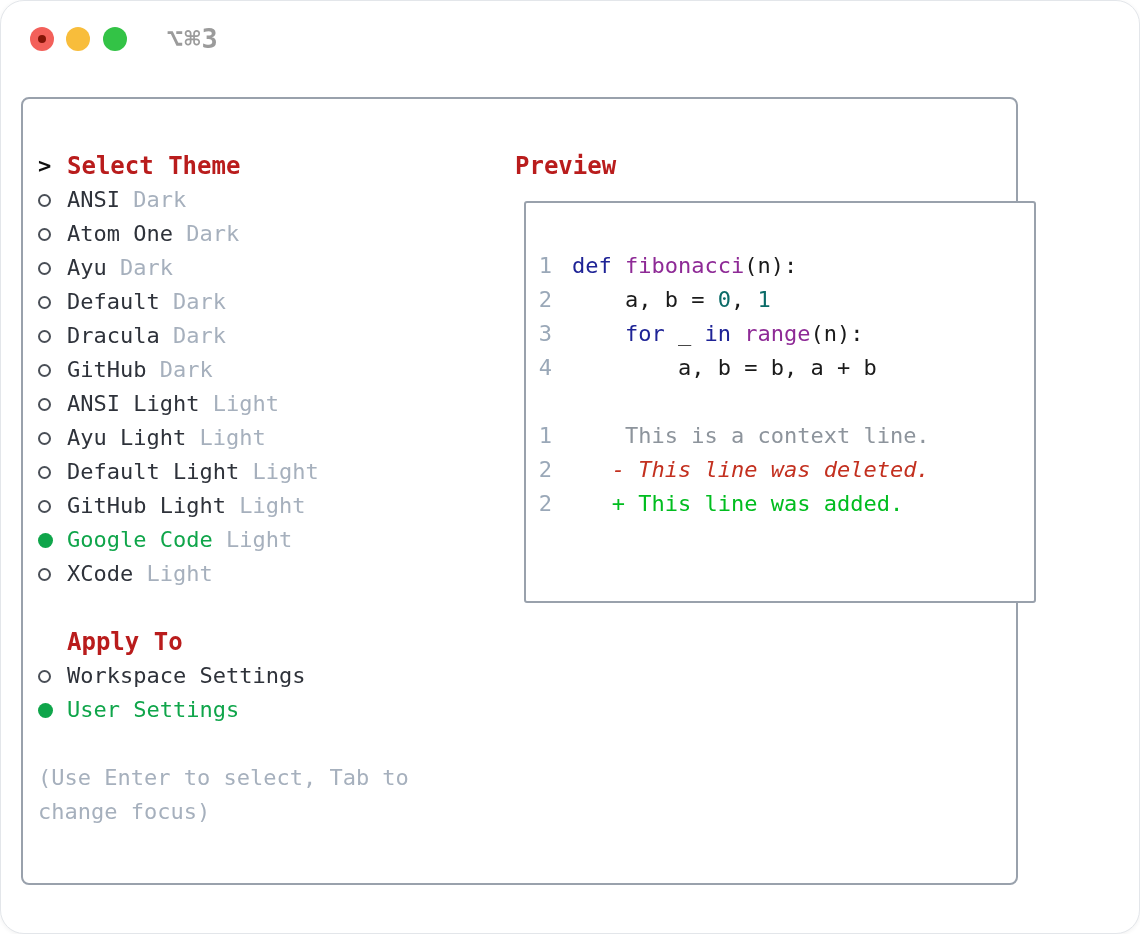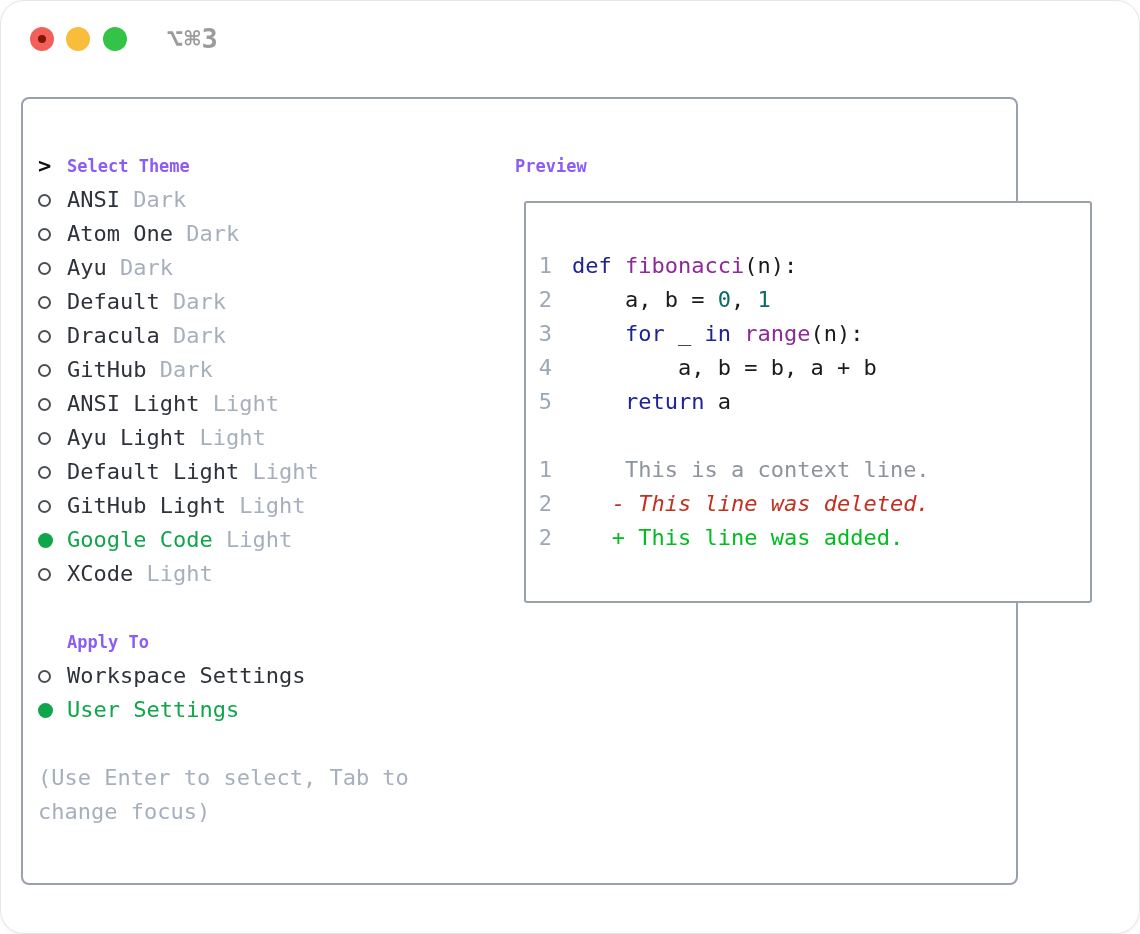--- a/index.html
+++ b/index.html
@@ -27,34 +27,34 @@
   
   .panel{
     position:absolute;left:20px;top:96px;width:993px;height:784px;
     border:2px solid var(--frame);border-radius:8px;background:#ffffff;
   }
   .col-left{position:absolute;left:15px;top:50px;width:450px;}
   .col-right{position:absolute;left:492px;top:50px;width:500px;}
   .row{height:34px;line-height:34px;font-size:22px;white-space:pre;display:flex;align-items:center;}
   .marker{display:inline-flex;width:29px;flex:0 0 29px;align-items:center;}
   .cursor{color:#101010;font-weight:bold;font-size:22px;}
-  .heading{font-weight:bold;color:#8b5cf6;font-size:17px;}
+  .heading{font-weight:bold;color:#b91c1c;font-size:24px;}
   .radio{width:13px;height:13px;border:2px solid var(--radio-ring);border-radius:50%;display:inline-block;box-sizing:border-box;}
   .radio.sel{width:15px;height:15px;border:none;background:var(--accent-green);}
   .item-name{color:var(--item-text);}
   .item-name.sel{color:var(--accent-green);}
   .badge{color:var(--muted);text-align:center;}
   .spacer{height:34px;}
   .help{
     font-size:22px;line-height:34px;color:var(--muted);
     width:405px;white-space:normal;word-break:normal;
   }
   
   .preview-box{
-    margin-left:9px;margin-top:18px;width:568px;height:402px;
+    margin-left:9px;margin-top:18px;width:512px;height:402px;
     border:2px solid var(--frame);border-radius:3px;box-sizing:border-box;
     padding:46px 0 0 8px;overflow:hidden;background:#ffffff;
   }
   .pline{height:34px;line-height:34px;font-size:22px;white-space:pre;}
   .ln{display:inline-block;width:18px;margin-right:20px;text-align:right;color:var(--linenum);}
   .seg-kw{color:var(--code-kw);}
   .seg-fn{color:var(--code-fn);}
   .seg-lit{color:var(--code-lit);}
   .seg-pl{color:var(--code-plain);}
   .diff-ctx{color:var(--diff-ctx);}
@@ -118,21 +118,20 @@
     <div class="col-right">
       <div class="row">
         <span class="heading">Preview</span>
       </div>
       <div class="preview-box">
         <div id="preview-lines">
             <div class="pline"><span class="ln">1</span><span class="seg-kw">def</span><span class="seg-pl"> </span><span class="seg-fn">fibonacci</span><span class="seg-pl">(n):</span></div>
             <div class="pline"><span class="ln">2</span><span class="seg-pl">    a, b = </span><span class="seg-lit">0</span><span class="seg-pl">, </span><span class="seg-lit">1</span></div>
             <div class="pline"><span class="ln">3</span><span class="seg-pl">    </span><span class="seg-kw">for</span><span class="seg-pl"> _ </span><span class="seg-kw">in</span><span class="seg-pl"> </span><span class="seg-fn">range</span><span class="seg-pl">(n):</span></div>
             <div class="pline"><span class="ln">4</span><span class="seg-pl">        a, b = b, a + b</span></div>
-            <div class="pline"><span class="ln">5</span><span class="seg-pl">    </span><span class="seg-kw">return</span><span class="seg-pl"> a</span></div>
             <div class="pline"></div>
             <div class="pline"><span class="ln">1</span><span class="diff-ctx">    This is a context line.</span></div>
             <div class="pline"><span class="ln">2</span><span class="diff-del">   - This line was deleted.</span></div>
             <div class="pline"><span class="ln">2</span><span class="diff-add">   + This line was added.</span></div>
           </div>
       </div>
     </div>
 
   </div>
 </div>

